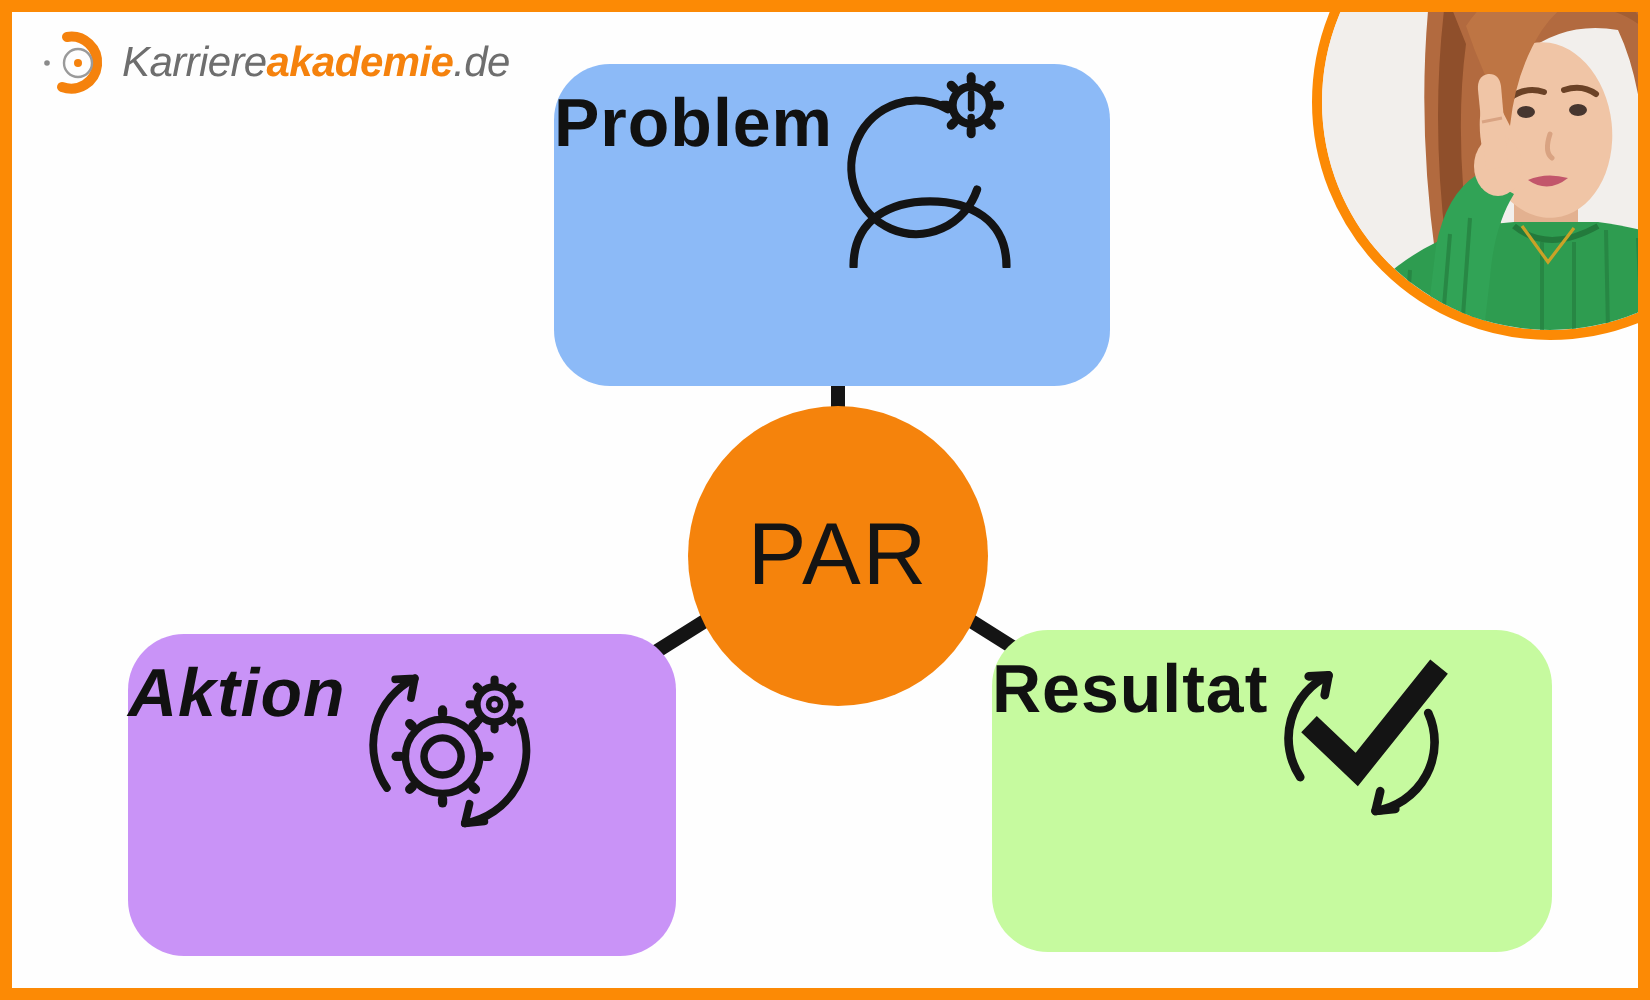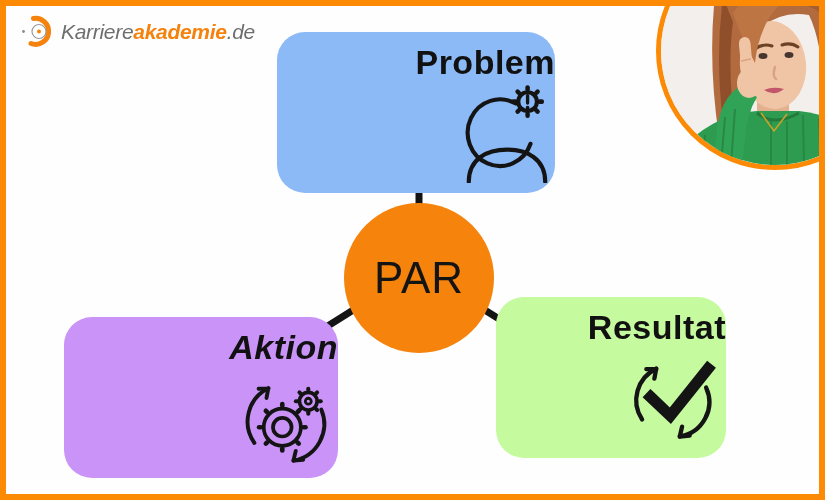--- a/index.html
+++ b/index.html
@@ -29,35 +29,35 @@
     color:#6E6E6E;
     white-space:nowrap;
   }
   .logo-text .accent{color:#F5820D;font-weight:bold;}
   
   .connectors{position:absolute;left:0;top:0;z-index:1;}
   
   .node{
     position:absolute;
     border-radius:28px;
-    display:flex;flex-direction:column;align-items:flex-end;
+    display:flex;flex-direction:row;align-items:flex-start;
     z-index:2;
   }
   .node-label{
     font-weight:bold;
     font-size:34px;
     color:#111;
     letter-spacing:0.5px;
     margin-top:12px;
     line-height:1.1;
   }
   .node-icon{margin-top:2px;}
   .node-problem{left:271px;top:26px;width:278px;height:161px;background:#8CBAF7;}
   .node-aktion{left:58px;top:311px;width:274px;height:161px;background:#C993F7;font-style:italic;}
-  .node-resultat{left:490px;top:291px;width:230px;height:161px;background:#C6FA9F;}
+  .node-resultat{left:490px;top:309px;width:280px;height:161px;background:#C6FA9F;}
   
   .center-circle{
     position:absolute;left:338px;top:197px;
     width:150px;height:150px;border-radius:50%;
     background:#F5830C;
     display:flex;align-items:center;justify-content:center;
     z-index:2;
   }
   .center-label{
     font-size:44px;

